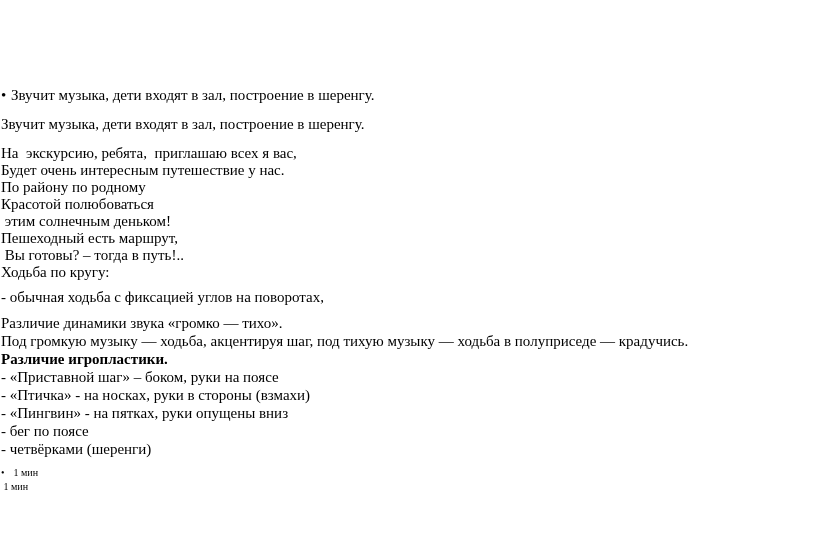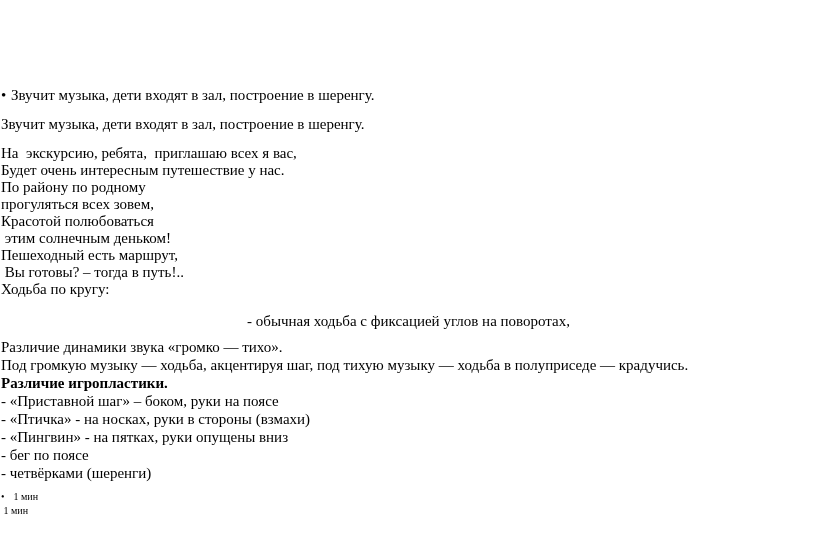--- a/index.html
+++ b/index.html
@@ -21,21 +21,21 @@
     left: 1px;
     top: 87px;
     width: 815px;
   }
   .para {
     font-size: 15px;
     line-height: 17px;
     margin: 12px 0 0 0;
   }
   .para:nth-child(1) { margin-top: 0; }
-  .para:nth-child(4) { margin-top: 15px; text-align: center; }
+  .para:nth-child(4) { margin-top: 8px; }
   .para:nth-child(5) { margin-top: 8px; line-height: 18px; }
   .para:nth-child(6) { margin-top: 8px; }
   .para:nth-child(7) { margin-top: 0; }
   .para:nth-child(6), .para:nth-child(7) {
     font-size: 10px;
     line-height: 14px;
   }
   .line {
     white-space: pre;
   }
@@ -55,21 +55,20 @@
       <div class="para">
         <div class="line"><span class="bullet">•</span><span>Звучит музыка, дети входят в зал, построение в шеренгу.</span></div>
       </div>
       <div class="para">
         <div class="line"><span>Звучит музыка, дети входят в зал, построение в шеренгу.</span></div>
       </div>
       <div class="para">
         <div class="line"><span>На  экскурсию, ребята,  приглашаю всех я вас,</span></div>
         <div class="line"><span>Будет очень интересным путешествие у нас.</span></div>
         <div class="line"><span>По району по родному</span></div>
-        <div class="line"><span>прогуляться всех зовем,</span></div>
         <div class="line"><span>Красотой полюбоваться</span></div>
         <div class="line"><span> этим солнечным деньком!</span></div>
         <div class="line"><span>Пешеходный есть маршрут,</span></div>
         <div class="line"><span> Вы готовы? – тогда в путь!..</span></div>
         <div class="line"><span>Ходьба по кругу:</span></div>
       </div>
       <div class="para">
         <div class="line"><span>- обычная ходьба с фиксацией углов на поворотах,</span></div>
       </div>
       <div class="para">

